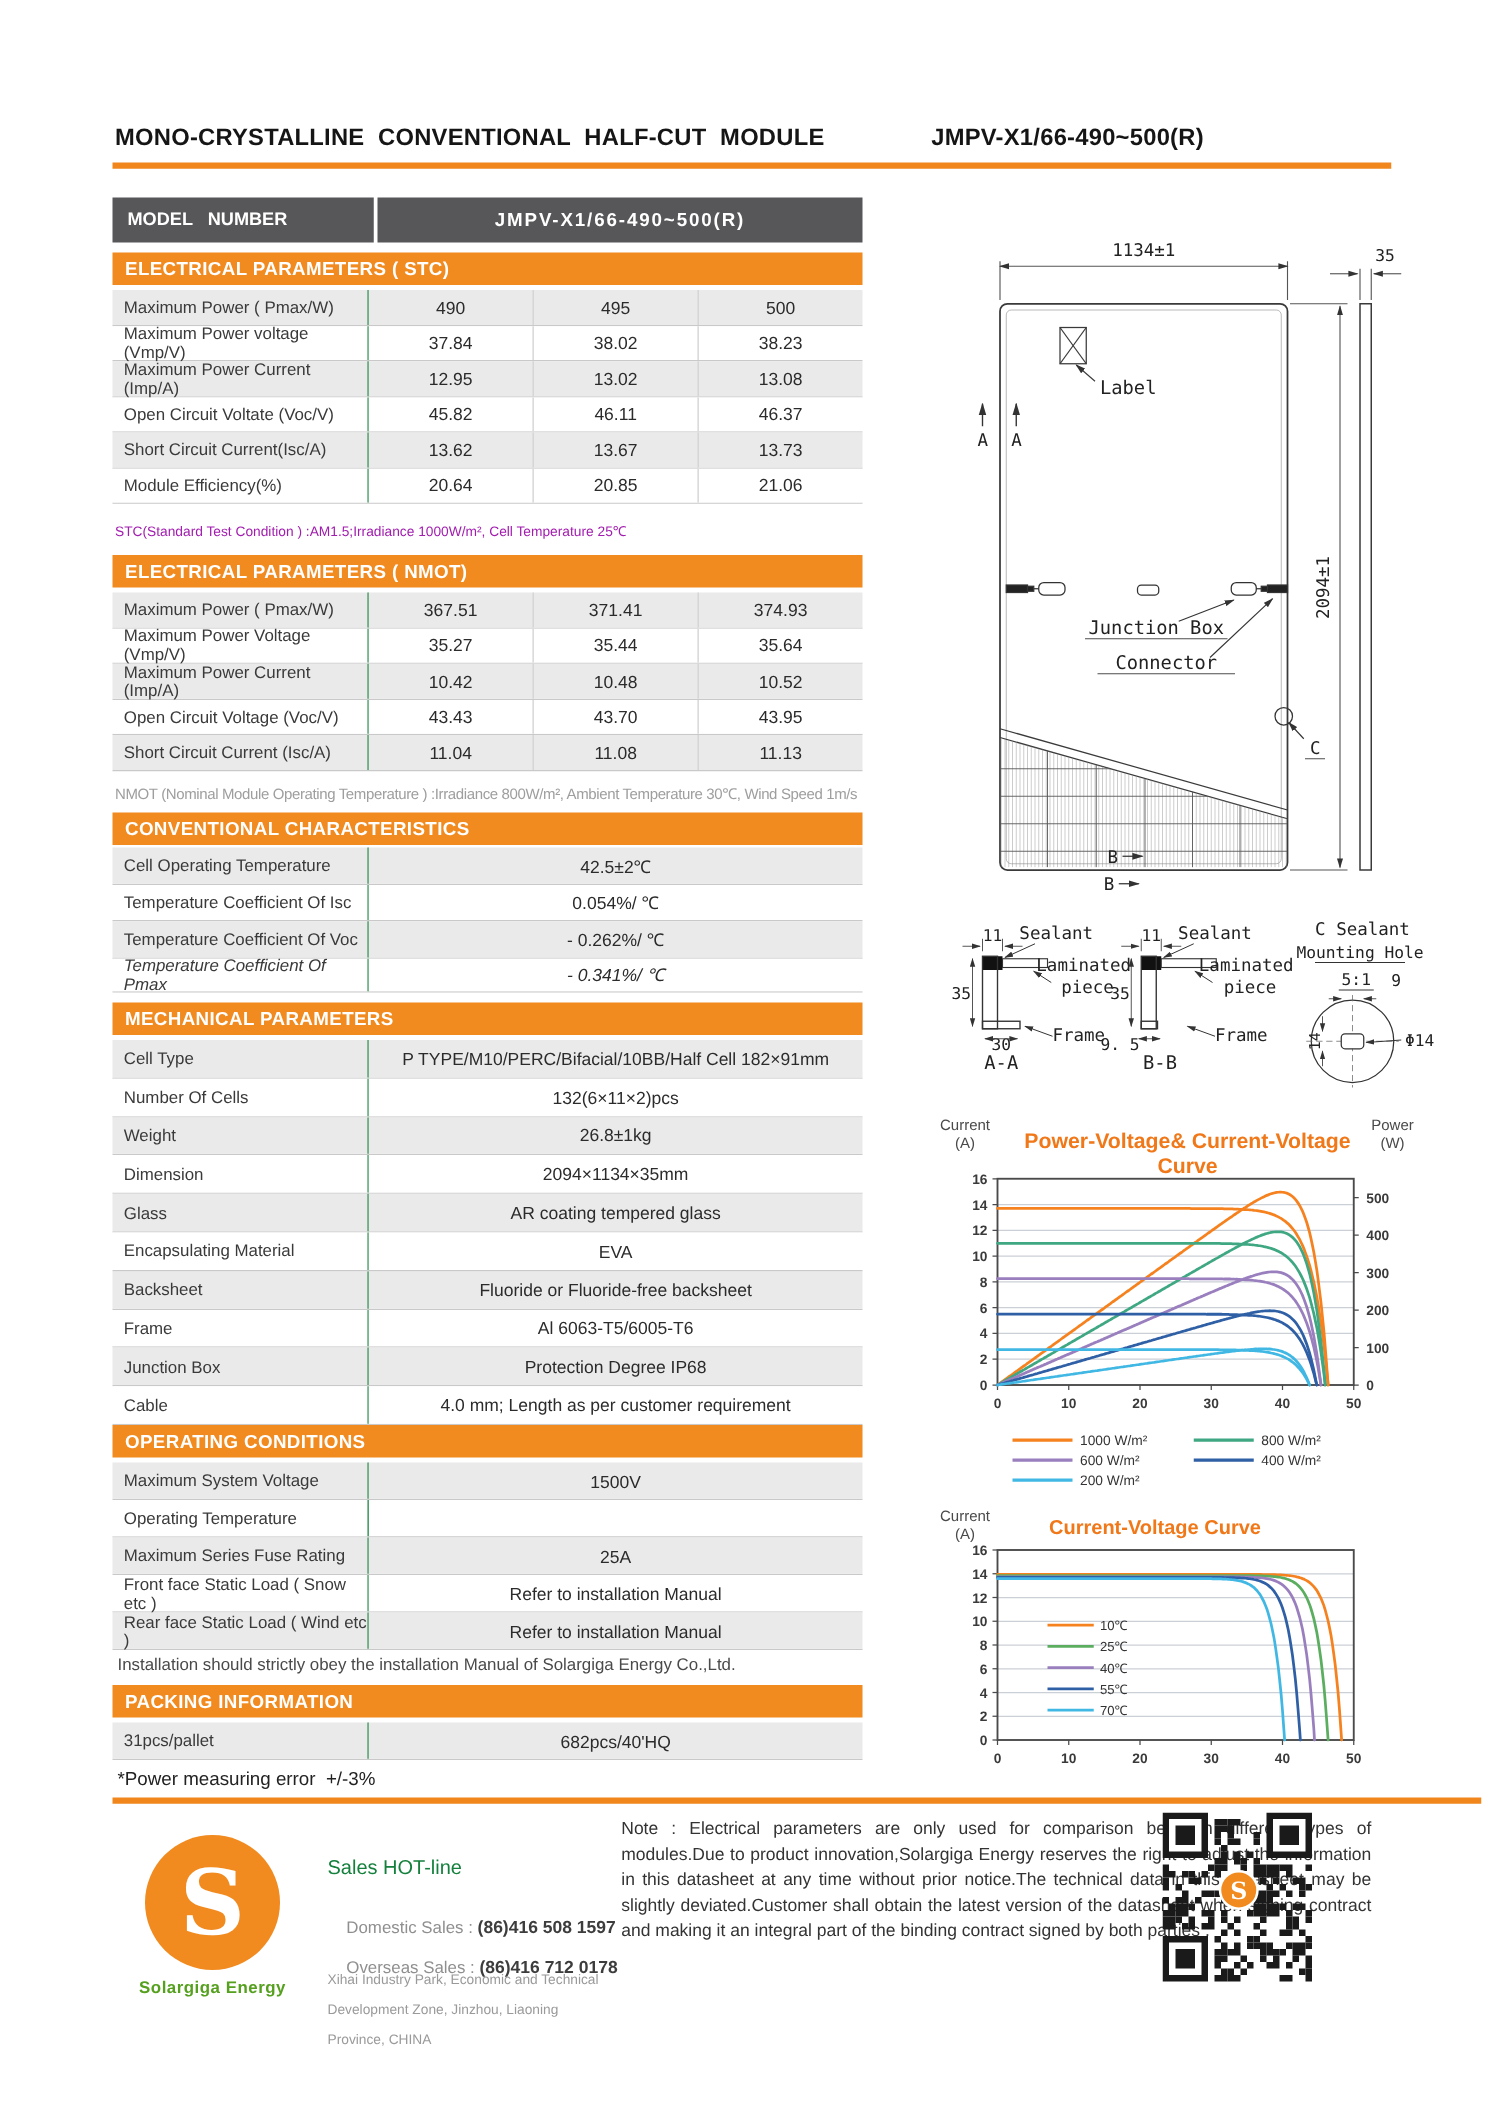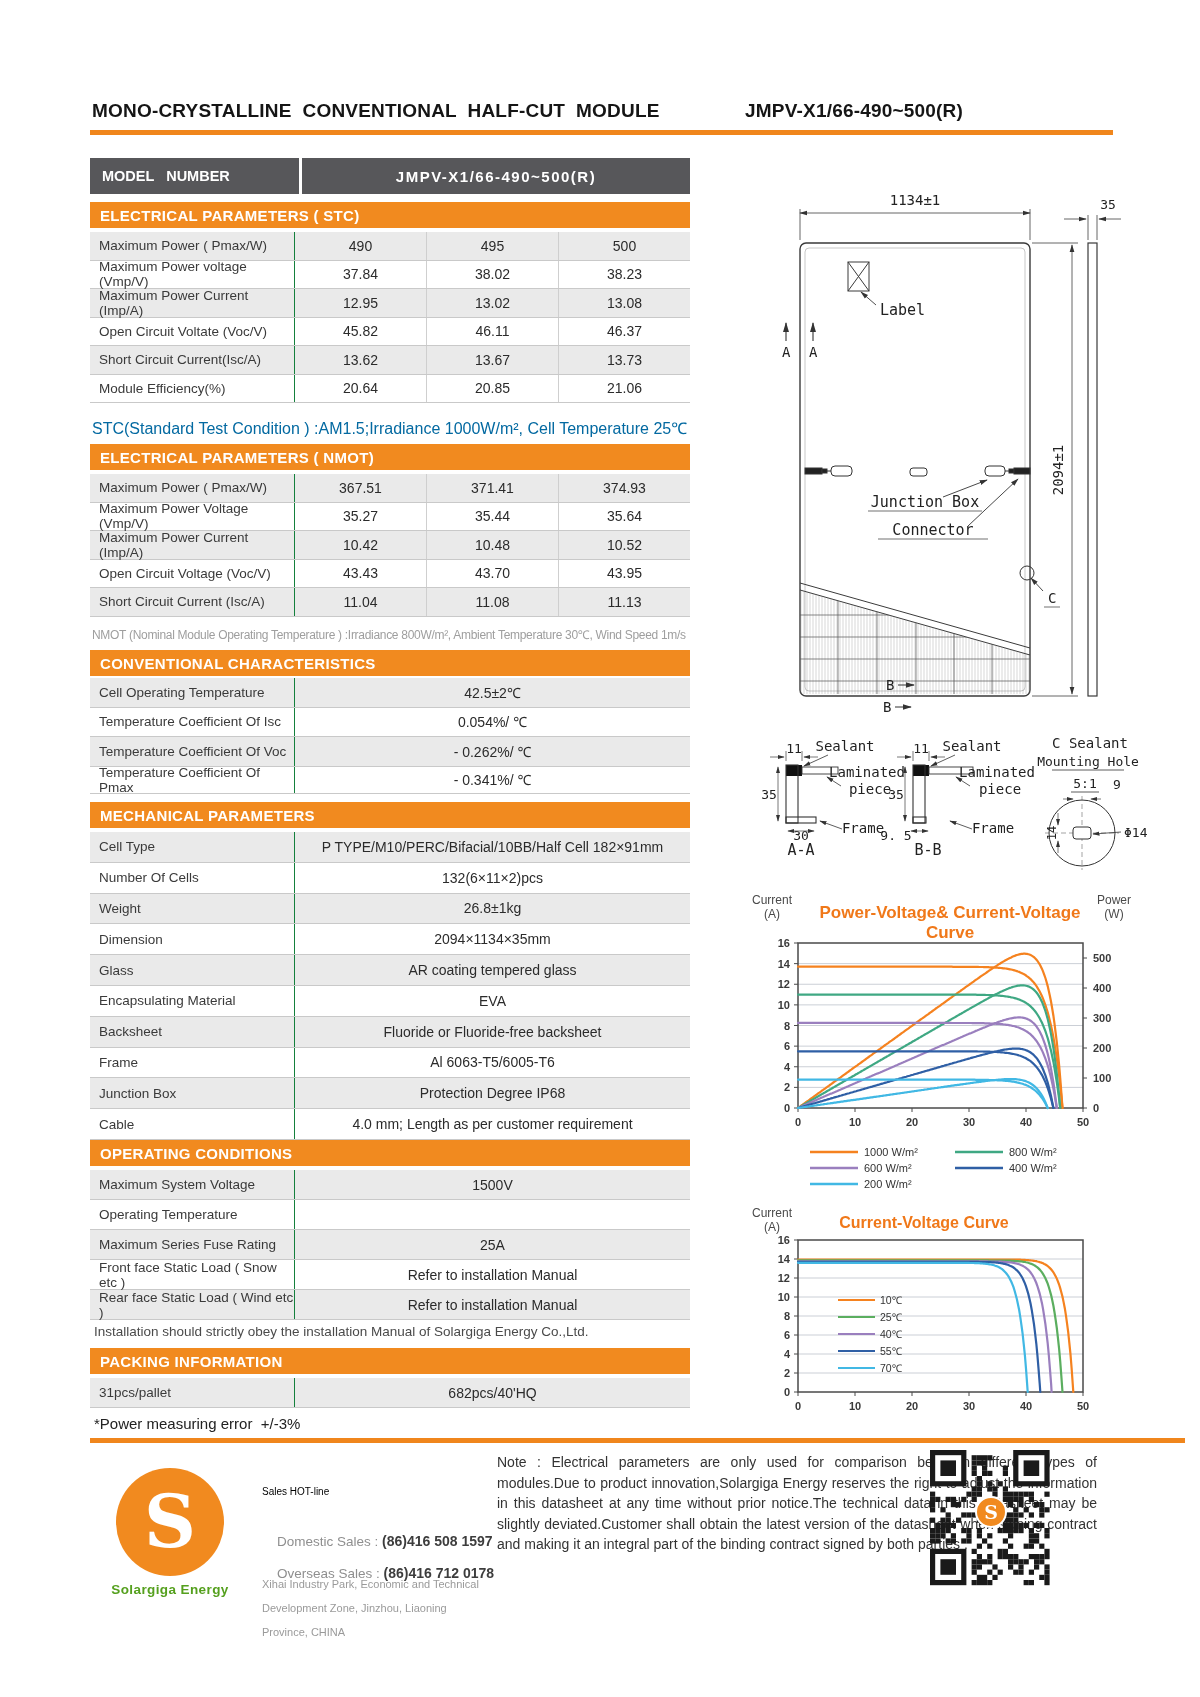--- a/index.html
+++ b/index.html
@@ -19,33 +19,33 @@
        font-size:15px;font-weight:bold;display:flex;align-items:center;padding-left:10px;
        box-sizing:border-box;letter-spacing:.3px;}
   
   .trow{display:flex;position:absolute;left:90px;width:600px;border-bottom:1px solid #C9C9C9;box-sizing:border-box;}
   .tl{width:205px;display:flex;align-items:center;padding-left:9px;font-size:13.5px;color:#3A3A3A;
       border-right:1px solid #15803d;box-sizing:border-box;}
   .tv{flex:1;display:flex;align-items:center;justify-content:center;font-size:14px;color:#2B2B2B;box-sizing:border-box;}
   .tv + .tv{border-left:1px solid #CFCFCF;}
   .g{background:#EAEAEA;}
   .w{background:#FFFFFF;}
-  .note-gray{font-size:16px;color:#0369a1;white-space:nowrap;}
+  .note-gray{font-size:11px;color:#a21caf;white-space:nowrap;}
   .note-gray-sm{font-size:12px;color:#9E9E9E;letter-spacing:-0.3px;white-space:nowrap;}
   .note-dark{font-size:13.5px;color:#4A4A4A;white-space:nowrap;}
   .power-note{font-size:15px;color:#222;white-space:pre;}
   
   .chart-title{font-size:17px;font-weight:bold;color:#F07819;text-align:center;}
   .axis-caption{font-size:12px;color:#4A4A4A;text-align:center;line-height:14px;}
   
   .logo-circle{width:108px;height:108px;border-radius:50%;background:#F18A1F;display:flex;
                align-items:center;justify-content:center;}
   .logo-s{color:#fff;font-size:72px;font-weight:bold;font-family:"DejaVu Serif",serif;line-height:1;}
   .logo-text{font-size:13.5px;font-weight:bold;color:#55A01E;text-align:center;letter-spacing:.4px;}
-  .hotline{font-size:10px;color:#000000;}
+  .hotline{font-size:16px;color:#15803d;}
   .sales-line{font-size:13.5px;color:#8F8F8F;white-space:pre;}
   .sales-num{font-weight:bold;color:#3D3D3D;font-size:14px;}
   .addr{font-size:11px;color:#9A9A9A;white-space:nowrap;text-align:right;}
   .footer-note{font-size:14px;color:#333;text-align:justify;line-height:20.5px;}
 </style>
 </head>
 <body>
 
 <div id="page">
 
@@ -136,21 +136,21 @@
       <div class="tv g">42.5±2℃</div>
   </div>
   <div class="trow" style="top:707.5px;height:29.5px;">
     <div class="tl w">Temperature Coefficient Of Isc</div>
       <div class="tv w">0.054%/ ℃</div>
   </div>
   <div class="trow" style="top:737px;height:29.5px;">
     <div class="tl g">Temperature Coefficient Of Voc</div>
       <div class="tv g">- 0.262%/ ℃</div>
   </div>
-  <div class="trow" style="top:766.5px;height:27px;">
+  <div class="trow" style="top:766.5px;height:27px;font-style:italic;">
     <div class="tl w">Temperature Coefficient Of Pmax</div>
       <div class="tv w">- 0.341%/ ℃</div>
   </div>
 
   <div class="bar" style="top:802px;">MECHANICAL PARAMETERS</div>
   <div class="trow" style="top:832px;height:30.8px;">
     <div class="tl g">Cell Type</div>
       <div class="tv g">P TYPE/M10/PERC/Bifacial/10BB/Half Cell 182×91mm</div>
   </div>
   <div class="trow" style="top:862.8px;height:30.8px;">

